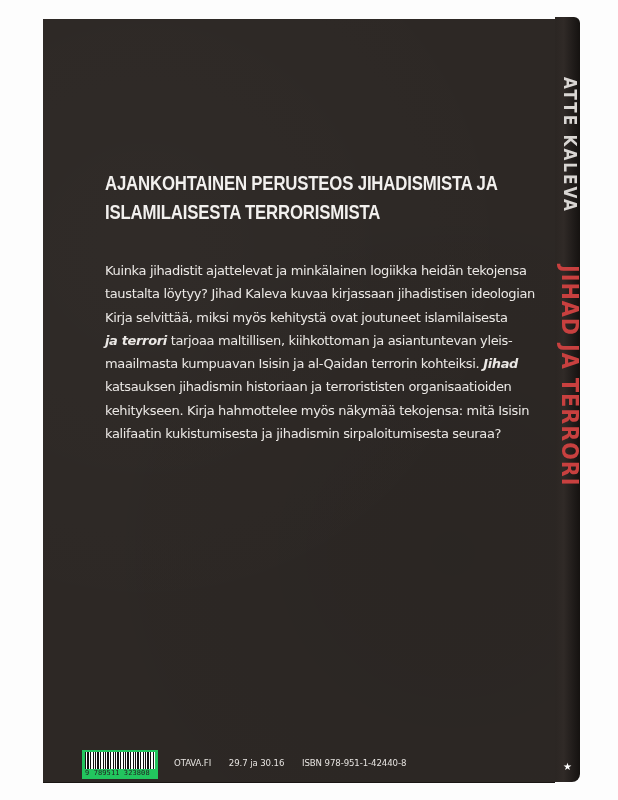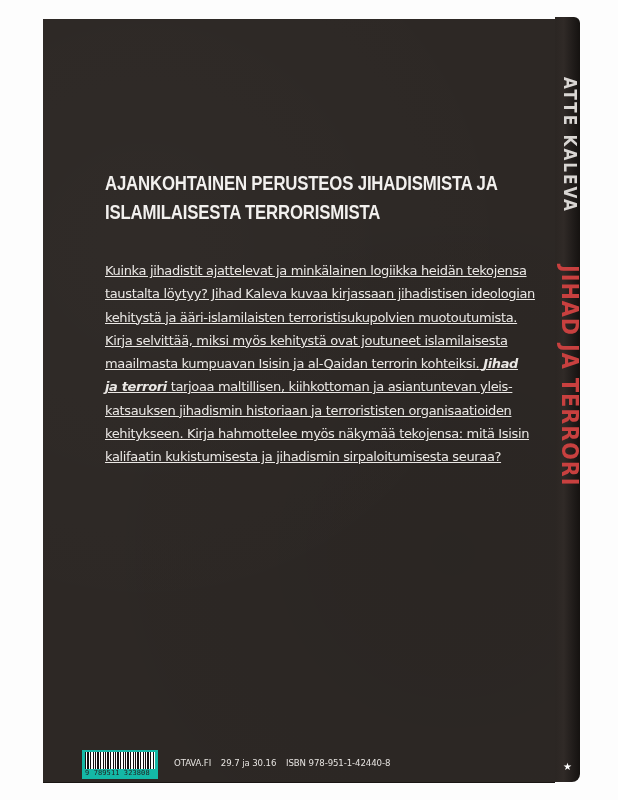--- a/index.html
+++ b/index.html
@@ -94,29 +94,29 @@
       position: absolute;
       left: 105px;
       top: 259px;
       width: 440px;
       color: #ebe8e5;
       font-family: "DejaVu Sans", sans-serif;
       font-size: 13px;
       line-height: 23.3px;
       letter-spacing: -0.35px;
     }
-    .body-text .line { display: block; white-space: nowrap; text-decoration: underline; }
+    .body-text .line { display: block; white-space: nowrap; }
     .body-text em { font-style: italic; font-weight: bold; }
     .barcode {
       position: absolute;
       left: 82px;
       top: 750px;
       width: 76px;
       height: 29px;
-      background: #14b8a6;
+      background: #22c55e;
       box-sizing: border-box;
       padding: 2px 3px 0 3px;
     }
     .barcode-bars {
       height: 17px;
       background: repeating-linear-gradient(to right,
         #111 0px, #111 1px, #fff 1px, #fff 2px,
         #111 2px, #111 4px, #fff 4px, #fff 5px,
         #111 5px, #111 6px, #fff 6px, #fff 8px,
         #111 8px, #111 9px, #fff 9px, #fff 10px);
@@ -133,42 +133,41 @@
       position: absolute;
       left: 174px;
       top: 757px;
       color: #e6e3e0;
       font-family: "DejaVu Sans", sans-serif;
       font-size: 8.6px;
       line-height: 12px;
       white-space: nowrap;
       letter-spacing: -0.1px;
     }
-    .imprint span { margin-right: 7px; }
+    .imprint span { margin-right: 15px; }
   </style>
 </head>
 <body>
 
 <div class="page">
 
   <div class="cover">
   </div>
 
   <h1 class="headline">
     <span>AJANKOHTAINEN PERUSTEOS JIHADISMISTA JA</span>
     <span>ISLAMILAISESTA TERRORISMISTA</span>
   </h1>
 
   <div class="body-text">
     <span class="line">Kuinka jihadistit ajattelevat ja minkälainen logiikka heidän tekojensa</span>
     <span class="line">taustalta löytyy? Jihad Kaleva kuvaa kirjassaan jihadistisen ideologian</span>
-    <span class="line">kehitystä ja ääri-islamilaisten terroristisukupolvien muotoutumista.</span>
     <span class="line">Kirja selvittää, miksi myös kehitystä ovat joutuneet islamilaisesta</span>
+    <span class="line"><em>ja terrori</em><span> tarjoaa maltillisen, kiihkottoman ja asiantuntevan yleis-</span></span>
     <span class="line"><span>maailmasta kumpuavan Isisin ja al-Qaidan terrorin kohteiksi.</span> <em>Jihad</em></span>
-    <span class="line"><em>ja terrori</em><span> tarjoaa maltillisen, kiihkottoman ja asiantuntevan yleis-</span></span>
     <span class="line">katsauksen jihadismin historiaan ja terrorististen organisaatioiden</span>
     <span class="line">kehitykseen. Kirja hahmottelee myös näkymää tekojensa: mitä Isisin</span>
     <span class="line">kalifaatin kukistumisesta ja jihadismin sirpaloitumisesta seuraa?</span>
   </div>
 
   <div class="barcode">
     <div class="barcode-bars"></div>
     <div class="barcode-digits">9 789511 323808</div>
   </div>
 

